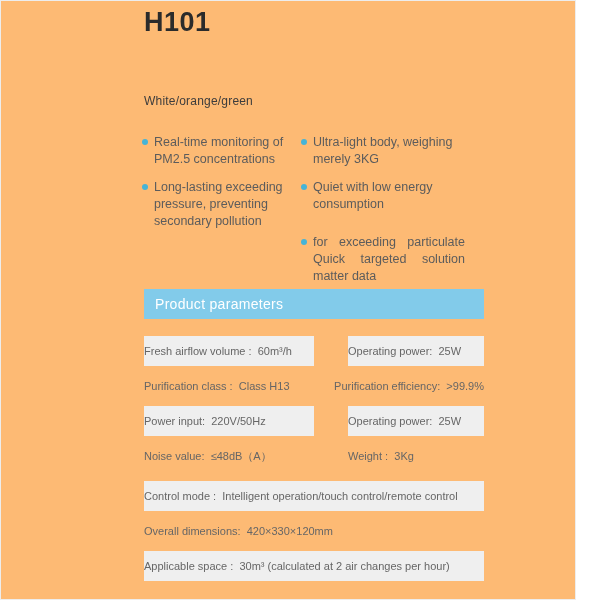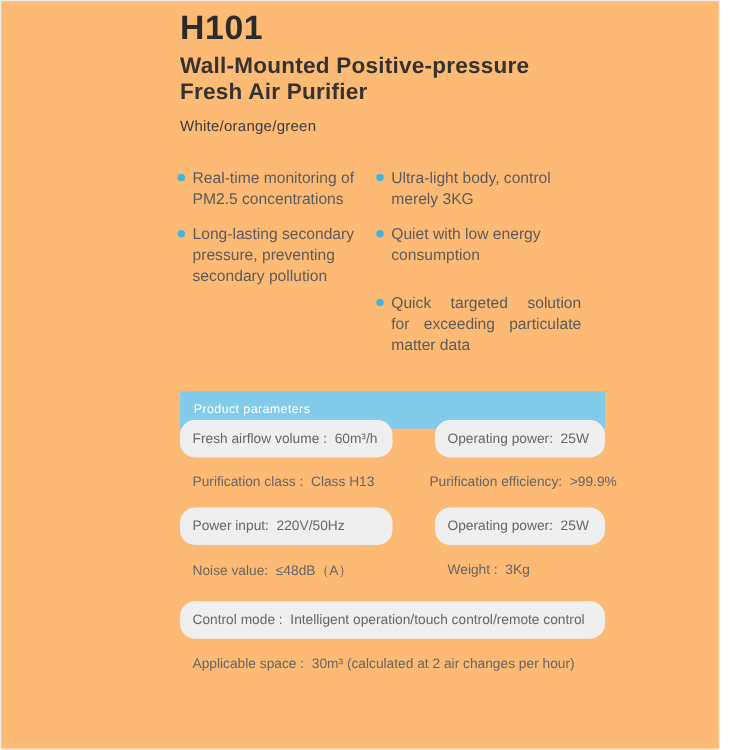--- a/index.html
+++ b/index.html
@@ -40,79 +40,74 @@
   }
   .fline{
     font-size:12.5px;line-height:17px;color:#5c5c5c;white-space:pre;
   }
   .fcol.right .fline{white-space:normal;width:152px;}
   .fline.just{text-align:justify;text-align-last:justify;white-space:normal;width:152px;}
   
   .parambar{
     position:absolute;left:143px;top:288px;width:340px;height:30px;
     background:var(--accent,#82cbea);
-    color:#ffffff;font-size:10px;line-height:30px;
-    padding-left:11px;box-sizing:border-box;letter-spacing:.3px;margin-top:24px;
+    color:#ffffff;font-size:14px;line-height:30px;
+    padding-left:11px;box-sizing:border-box;letter-spacing:.3px;
   }
   .ptable{position:absolute;left:143px;top:335px;width:340px;}
   .prow{display:flex;gap:7px;height:30px;margin-bottom:5px;}
   .prow.gapped{margin-top:10px;}
   .cell{
     display:flex;align-items:center;
-    padding-left:10px;box-sizing:border-box;
+    box-sizing:border-box;
     font-size:11px;color:#666;white-space:pre;
     background:transparent;
-    border-radius:12px;
   }
   .prow:nth-child(odd) .cell{background:var(--rowgray,#efefef);}
   .cell.l{width:170px;}
   .cell.r{flex:1;margin-left:27px;}
   .cell.full{width:340px;}
 </style>
 </head>
 <body>
 
 <div class="canvas">
 
   <div class="model">H101</div>
-  <div class="ptitle">
-    <div>Wall-Mounted Positive-pressure</div>
-    <div>Fresh Air Purifier</div>
-  </div>
   <div class="coloropt">White/orange/green</div>
 
   <div class="features">
     <div class="fcol left">
       <div class="feat t0">
         <span class="dot"></span>
         <div class="fline">Real-time monitoring of</div>
         <div class="fline">PM2.5 concentrations</div>
       </div>
       <div class="feat t1">
         <span class="dot"></span>
-        <div class="fline">Long-lasting secondary</div>
+        <div class="fline">Long-lasting exceeding</div>
         <div class="fline">pressure, preventing</div>
         <div class="fline">secondary pollution</div>
       </div>
     </div>
     <div class="fcol right">
       <div class="feat t0">
         <span class="dot"></span>
-        <div class="fline">Ultra-light body, control</div>
+        <div class="fline">Ultra-light body, weighing</div>
         <div class="fline">merely 3KG</div>
       </div>
       <div class="feat t1">
         <span class="dot"></span>
         <div class="fline">Quiet with low energy</div>
         <div class="fline">consumption</div>
       </div>
       <div class="feat t2">
         <span class="dot"></span>
+        <div class="fline just">for exceeding particulate</div>
         <div class="fline just">Quick targeted solution</div>
-        <div class="fline just">for exceeding particulate</div>
         <div class="fline">matter data</div>
       </div>
     </div>
   </div>
 
   <div class="parambar">Product parameters</div>
 
   <div class="ptable">
     <div class="prow">
       <div class="cell l">Fresh airflow volume :  60m³/h</div>
@@ -127,17 +122,20 @@
       <div class="cell r">Operating power:  25W</div>
     </div>
     <div class="prow">
       <div class="cell l">Noise value:  ≤48dB（A）</div>
       <div class="cell r">Weight :  3Kg</div>
     </div>
     <div class="prow gapped">
       <div class="cell full">Control mode :  Intelligent operation/touch control/remote control</div>
     </div>
     <div class="prow">
+      <div class="cell full">Overall dimensions:  420×330×120mm</div>
+    </div>
+    <div class="prow">
       <div class="cell full">Applicable space :  30m³ (calculated at 2 air changes per hour)</div>
     </div>
   </div>
 
 </div>
 
 </body></html>

